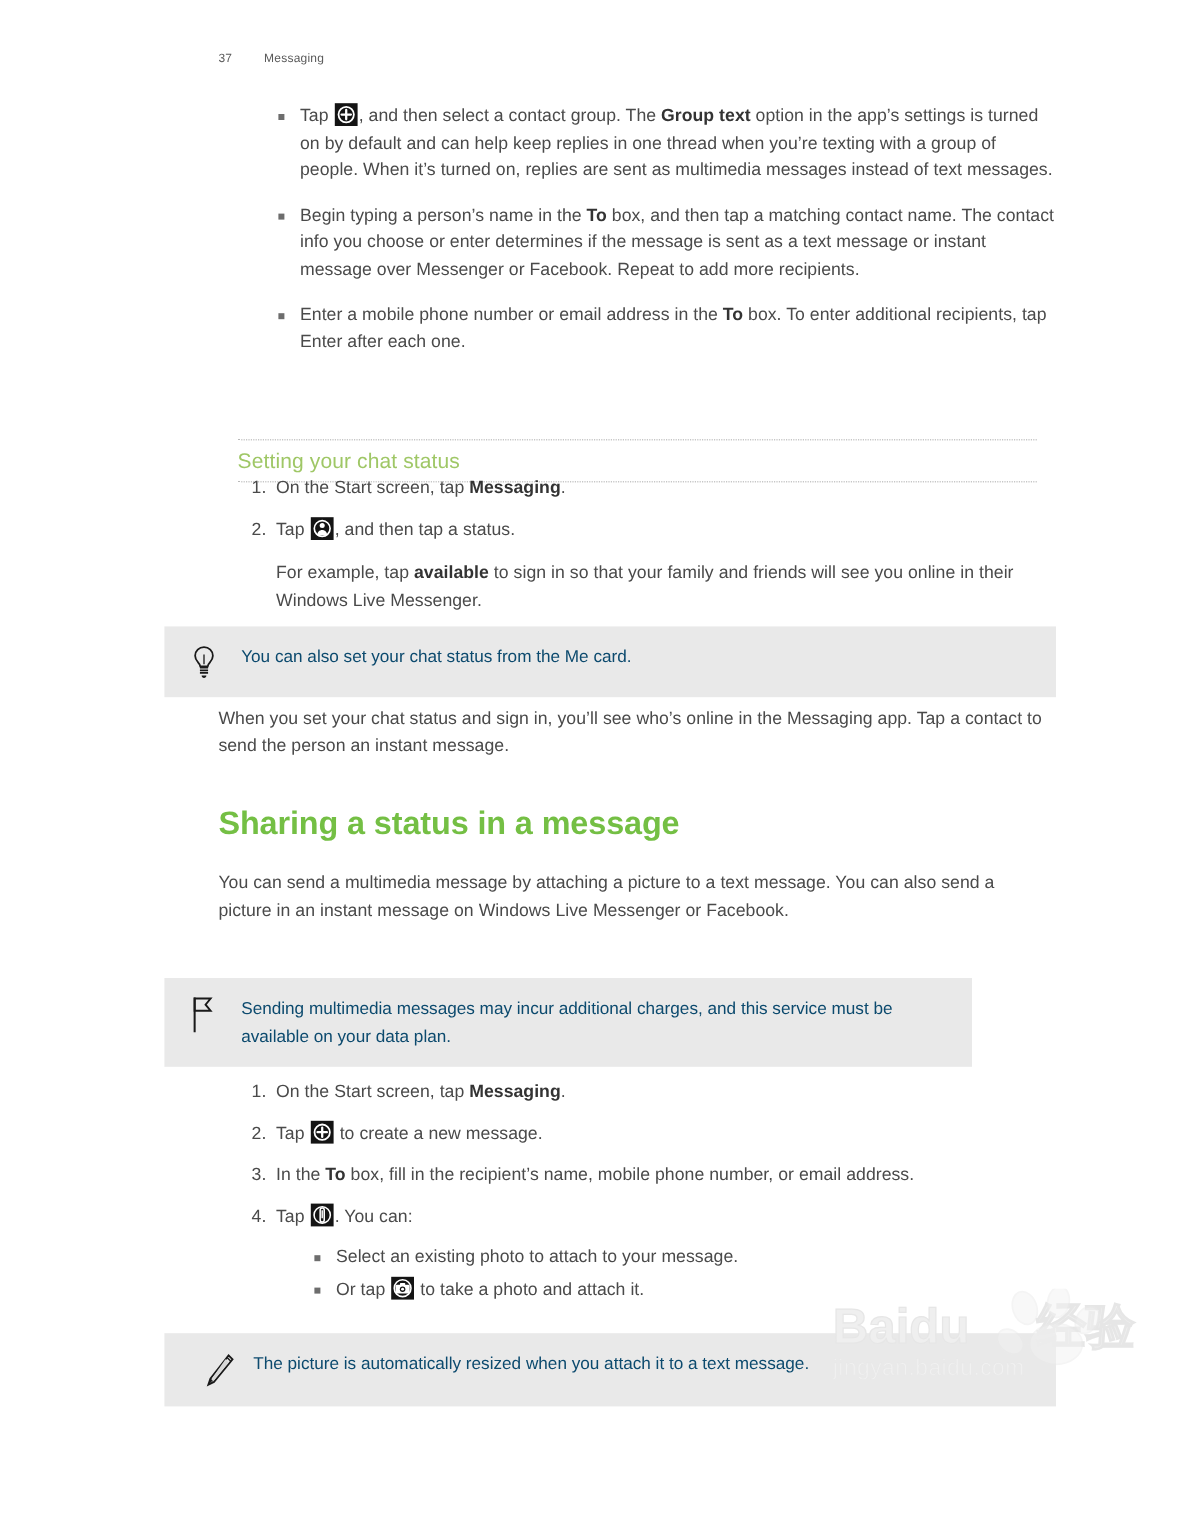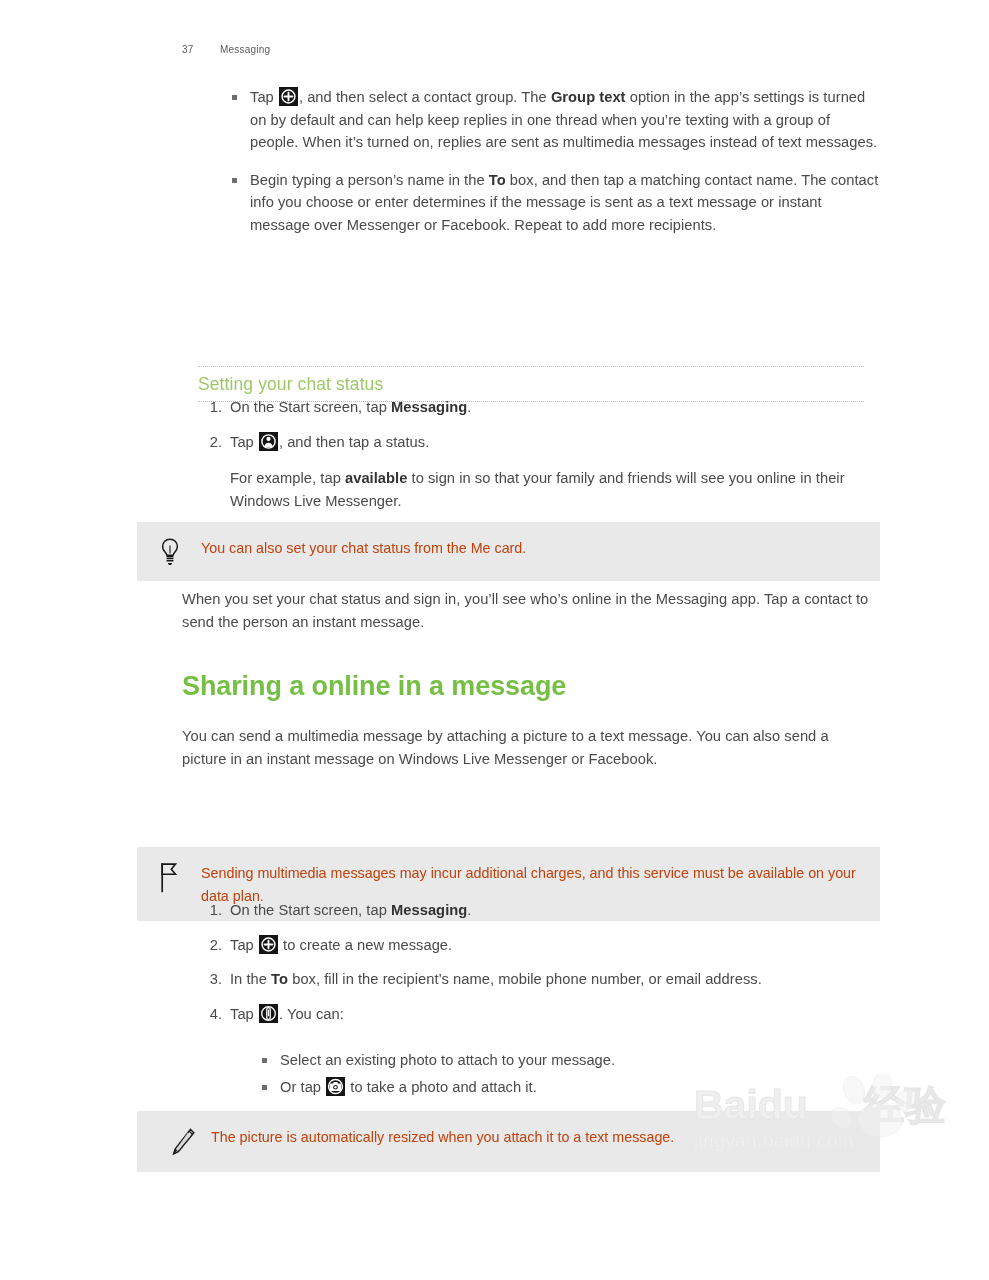--- a/index.html
+++ b/index.html
@@ -87,21 +87,21 @@
     position: absolute;
     left: 0;
     top: 0;
     width: 22px;
     text-align: right;
     color: #4a4a4a;
   }
   ol.num > li:last-child { margin-bottom: 0; }
 
   ul.sq.sub {
-    margin-top: 24px;
+    margin-top: 12px;
     margin-left: 28px;
   }
   ul.sq.sub > li { margin-bottom: 4px; }
 
   
   .sec-head {
     font-size: 17.5px;
     color: #9fc766;
     font-weight: normal;
     letter-spacing: 0.1px;
@@ -129,21 +129,21 @@
   }
   .callout .ic {
     flex: 0 0 42px;
     display: flex;
     justify-content: flex-start;
     padding-top: 1px;
   }
   .callout .ctext {
     font-size: 14.3px;
     line-height: 22.5px;
-    color: #c2410c;
+    color: #0c4a6e;
     padding-top: 1px;
   }
 
   
   .tile {
     display: inline-block;
     width: 19px;
     height: 19px;
     background: #141414;
     vertical-align: -4px;
@@ -199,20 +199,21 @@
     <span>Messaging</span>
   </div>
 
   <div class="blk" style="left:228px; top:86px; width:652px;">
     <ul class="sq body-text" id="top-bullets">
         <li><span>Tap <span class="tile"><svg width="19" height="19" viewBox="0 0 19 19">
                 <circle cx="9.5" cy="9.5" r="6.4" fill="none" stroke="#fff" stroke-width="1.5"></circle>
                 <path d="M9.5 5.6v7.8M5.6 9.5h7.8" stroke="#fff" stroke-width="1.9" stroke-linecap="round"></path>
               </svg></span>, and then select a contact group. The <b>Group text</b> option in the app’s settings is turned on by default and can help keep replies in one thread when you’re texting with a group of people. When it’s turned on, replies are sent as multimedia messages instead of text messages.</span></li>
         <li><span>Begin typing a person’s name in the <b>To</b> box, and then tap a matching contact name. The contact info you choose or enter determines if the message is sent as a text message or instant message over Messenger or Facebook. Repeat to add more recipients.</span></li>
+        <li><span>Enter a mobile phone number or email address in the <b>To</b> box. To enter additional recipients, tap Enter after each one.</span></li>
       </ul>
   </div>
 
   <div class="blk" style="left:182px; top:350px; width:698px;">
     <h2 class="sec-head">Setting your chat status</h2>
   </div>
 
   <div class="blk" style="left:200px; top:396px; width:680px;">
     <ol class="num body-text" id="chat-status-steps">
         <li><span>On the Start screen, tap <b>Messaging</b>.</span></li>
@@ -235,28 +236,28 @@
       </svg>
     </div>
     <div class="ctext">You can also set your chat status from the Me card.</div>
   </div>
 
   <div class="blk" style="left:182px; top:588px; width:700px;">
     <p class="body-text" style="margin:0;">When you set your chat status and sign in, you’ll see who’s online in the Messaging app. Tap a contact to send the person an instant message.</p>
   </div>
 
   <div class="blk" style="left:182px; top:671px; width:700px;">
-    <h1 class="big-head">Sharing a online in a message</h1>
+    <h1 class="big-head">Sharing a status in a message</h1>
   </div>
 
   <div class="blk" style="left:182px; top:725px; width:665px;">
     <p class="body-text" style="margin:0;">You can send a multimedia message by attaching a picture to a text message. You can also send a picture in an instant message on Windows Live Messenger or Facebook.</p>
   </div>
 
-  <div class="blk callout" style="left:137px; top:815px; width:743px;margin-top:32px;">
+  <div class="blk callout" style="left:137px; top:815px; width:673px;">
     <div class="ic">
       <svg width="20" height="32" viewBox="0 0 20 32">
         <path d="M3.2 1.2v29" stroke="#1a1a1a" stroke-width="1.7" fill="none"></path>
         <path d="M3.2 2.1h13.3l-4.2 5.1 4.2 5.1H3.2z" fill="none" stroke="#1a1a1a" stroke-width="1.6"></path>
       </svg>
     </div>
     <div class="ctext">Sending multimedia messages may incur additional charges, and this service must be available on your data plan.</div>
   </div>
 
   <div class="blk" style="left:200px; top:899px; width:680px;">

